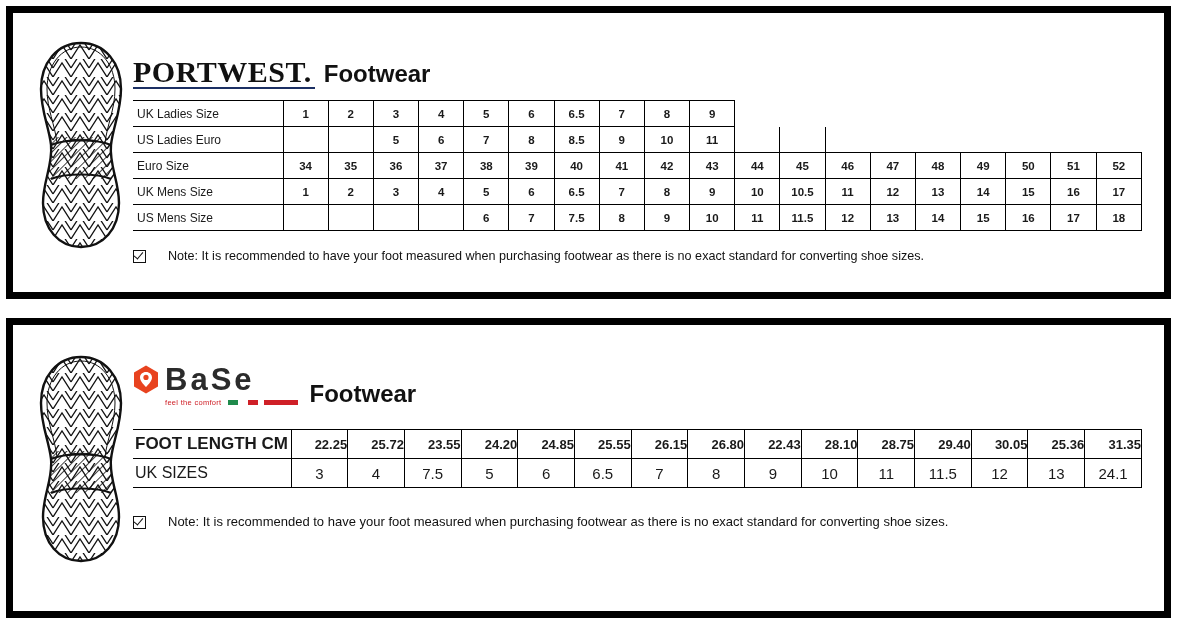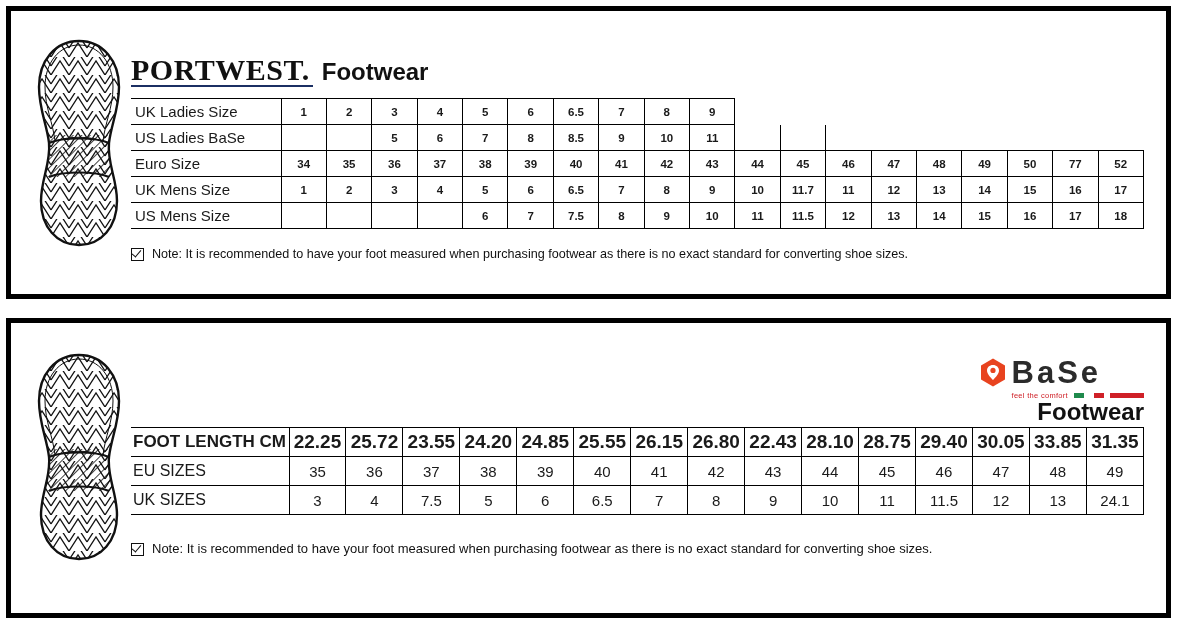--- a/index.html
+++ b/index.html
@@ -17,21 +17,21 @@
   .page {
     position: relative;
     width: 1177px;
     height: 625px;
   }
 
   
   .panel {
     position: absolute;
     left: 6px;
-    border: 5px solid #000000;
+    border: 7px solid #000000;
     background: #fff;
     box-sizing: border-box;
   }
   #panel-portwest {
     top: 6px;
     width: 1165px;
     height: 293px;
   }
   #panel-base {
     top: 318px;
@@ -91,23 +91,22 @@
     top: 74px;
     width: 182px;
     height: 2px;
     background: #1b2f63;
   }
 
   
   .base-brand {
     display: flex;
     align-items: flex-end;
-    gap: 0;
+    gap: 12px;
     height: 48px;
-    flex-direction: column;
   }
   .base-logo {
     display: flex;
     flex-direction: column;
     align-items: flex-start;
   }
   .base-logo-top {
     display: flex;
     align-items: center;
     gap: 6px;
@@ -168,21 +167,21 @@
     border: 1px solid #000;
     height: 26px;
     text-align: center;
     font-weight: 700;
     padding: 0;
     box-sizing: border-box;
   }
   #portwest-table .rowlabel {
     text-align: left;
     font-weight: 400;
-    font-size: 15px;
+    font-size: 12px;
     padding-left: 4px;
     border-left: none;
     border-right: 1px solid #000;
   }
   #portwest-table tr td:first-child {
     border-left: none;
   }
   #portwest-table .blank {
     border-top: none;
     border-bottom: none;
@@ -199,42 +198,43 @@
   #base-table td, #base-table th {
     border: 1px solid #000;
     height: 29px;
     text-align: center;
     padding: 0;
     box-sizing: border-box;
     font-weight: 400;
   }
   #base-table thead th {
     font-weight: 700;
-    font-size: 19px;
+    font-size: 13px;
+    text-align: right;
   }
   #base-table .rowlabel {
     text-align: left;
     font-weight: 400;
     font-size: 16px;
     padding-left: 2px;
     border-left: none;
   }
   #base-table thead .rowlabel {
     font-weight: 700;
     font-size: 17px;
   }
   #base-table tr td:first-child, #base-table tr th:first-child {
     border-left: none;
   }
 
   
   .note {
     display: flex;
     align-items: flex-end;
-    gap: 8px;
+    gap: 22px;
     margin-top: 17px;
     font-size: 12.6px;
     color: #111;
   }
   #panel-base .note {
     margin-top: 26px;
     font-size: 13px;
   }
   .note-check {
     flex: 0 0 auto;
@@ -317,21 +317,21 @@
             <td class="noborder"></td>
             <td class="noborder"></td>
             <td class="noborder"></td>
             <td class="noborder"></td>
             <td class="noborder"></td>
             <td class="noborder"></td>
             <td class="noborder"></td>
             <td class="noborder"></td>
           </tr>
           <tr>
-            <td class="rowlabel">US Ladies BaSe</td>
+            <td class="rowlabel">US Ladies Euro</td>
             <td></td>
             <td></td>
             <td>5</td>
             <td>6</td>
             <td>7</td>
             <td>8</td>
             <td>8.5</td>
             <td>9</td>
             <td>10</td>
             <td>11</td>
@@ -357,37 +357,37 @@
             <td>41</td>
             <td>42</td>
             <td>43</td>
             <td>44</td>
             <td>45</td>
             <td>46</td>
             <td>47</td>
             <td>48</td>
             <td>49</td>
             <td>50</td>
-            <td>77</td>
+            <td>51</td>
             <td>52</td>
           </tr>
           <tr>
             <td class="rowlabel">UK Mens Size</td>
             <td>1</td>
             <td>2</td>
             <td>3</td>
             <td>4</td>
             <td>5</td>
             <td>6</td>
             <td>6.5</td>
             <td>7</td>
             <td>8</td>
             <td>9</td>
             <td>10</td>
-            <td>11.7</td>
+            <td>10.5</td>
             <td>11</td>
             <td>12</td>
             <td>13</td>
             <td>14</td>
             <td>15</td>
             <td>16</td>
             <td>17</td>
           </tr>
           <tr>
             <td class="rowlabel">US Mens Size</td>
@@ -489,43 +489,25 @@
             <th>24.20</th>
             <th>24.85</th>
             <th>25.55</th>
             <th>26.15</th>
             <th>26.80</th>
             <th>22.43</th>
             <th>28.10</th>
             <th>28.75</th>
             <th>29.40</th>
             <th>30.05</th>
-            <th>33.85</th>
+            <th>25.36</th>
             <th>31.35</th>
           </tr>
         </thead>
         <tbody>
-          <tr>
-            <td class="rowlabel">EU SIZES</td>
-            <td>35</td>
-            <td>36</td>
-            <td>37</td>
-            <td>38</td>
-            <td>39</td>
-            <td>40</td>
-            <td>41</td>
-            <td>42</td>
-            <td>43</td>
-            <td>44</td>
-            <td>45</td>
-            <td>46</td>
-            <td>47</td>
-            <td>48</td>
-            <td>49</td>
-          </tr>
           <tr>
             <td class="rowlabel">UK SIZES</td>
             <td>3</td>
             <td>4</td>
             <td>7.5</td>
             <td>5</td>
             <td>6</td>
             <td>6.5</td>
             <td>7</td>
             <td>8</td>

